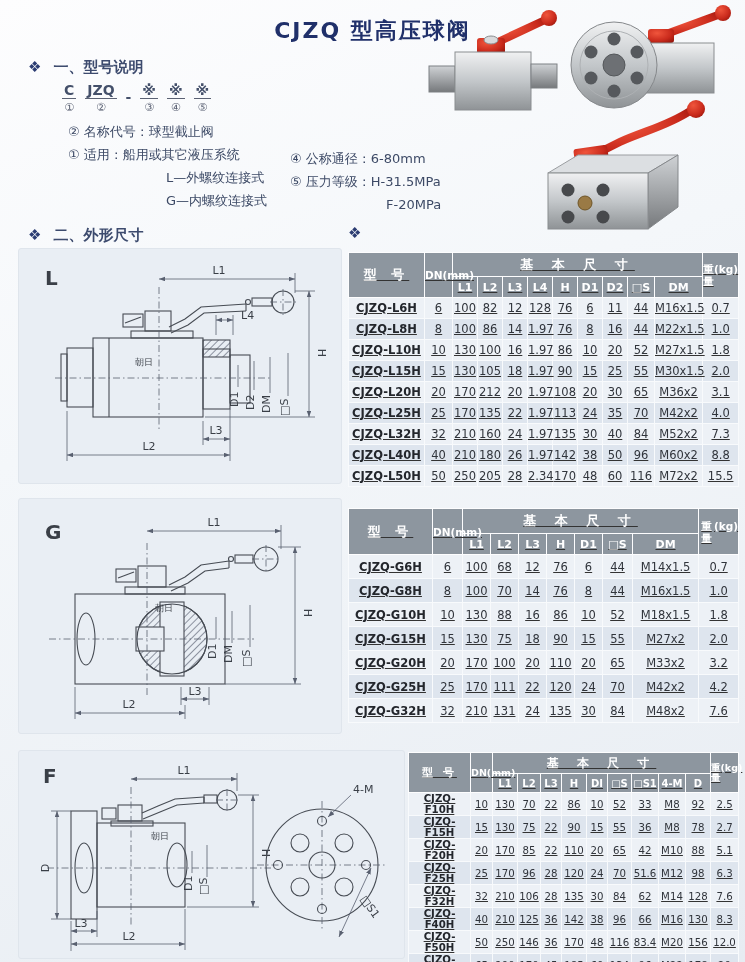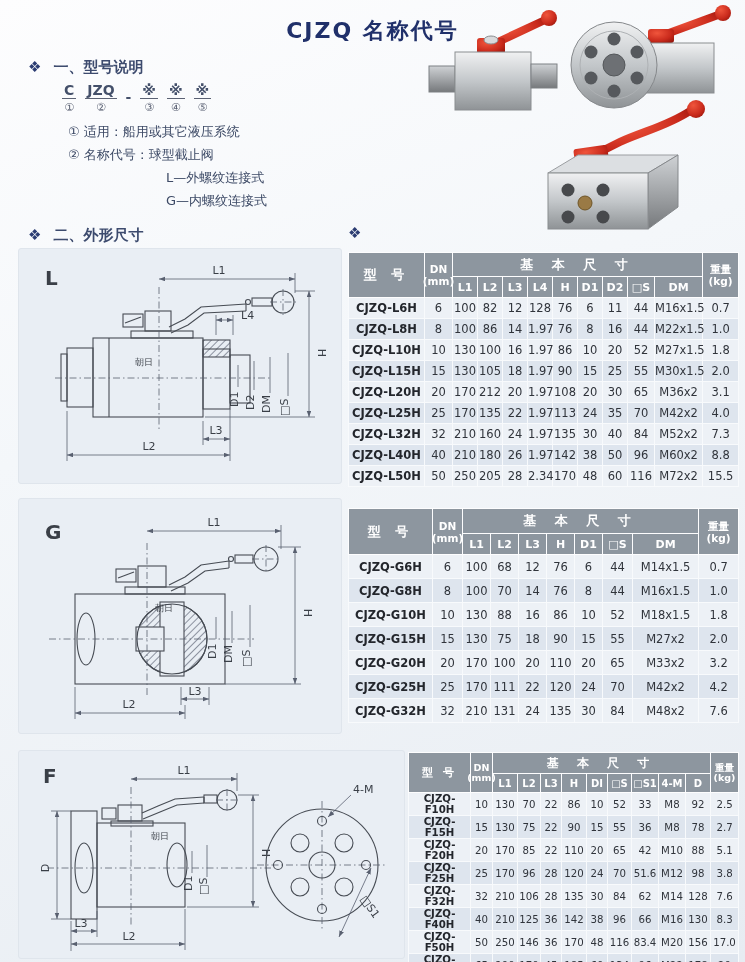--- a/index.html
+++ b/index.html
@@ -36,48 +36,48 @@
   .panel-f{left:18px;top:750px;width:385px;height:207px;}
   .draw{width:100%;height:100%;display:block;}
   .draw text{font-family:"DejaVu Sans","Liberation Sans",sans-serif;fill:#3a3f47;}
   .ltr{font-size:20px;font-weight:bold;}
   .dimt{font-size:11px;} .mark{font-size:9px;fill:#555;}
   .o{fill:none;stroke:#474c54;stroke-width:1.1;}
   .thin{fill:none;stroke:#596070;stroke-width:0.8;}
   .cl{fill:none;stroke:#596070;stroke-width:0.8;stroke-dasharray:7 3 1.5 3;}
   .hfill{stroke:#474c54;stroke-width:1.1;}
   
-  .tbl{position:absolute;border-collapse:collapse;table-layout:fixed;}
+  .tbl{position:absolute;border-collapse:collapse;table-layout:fixed;text-decoration:underline;}
   .tbl th{background:#8d969f;color:#fff;border:1px solid #fdfdfe;padding:0;font-weight:bold;}
   .tbl td{border:1px solid #f8fafc;text-align:center;padding:0;color:#30343b;}
   .tbl tbody tr:nth-child(odd) td{background:#edf1f6;}
   .tbl tbody tr:nth-child(even) td{background:#dee5ee;}
   .tbl .model-td{font-weight:bold;color:#23262c;}
   .mh{font-size:13px;letter-spacing:5px;}
   .bh{font-size:13px;letter-spacing:7px;}
-  .stack{display:flex;flex-direction:column;align-items:center;line-height:12px;font-size:10.5px;}
+  .stack{display:flex;flex-direction:row;align-items:flex-start;line-height:12px;font-size:10.5px;}
   .dim-th{font-size:11px;height:20px;}
   .tbl-l{left:348px;top:252px;width:390px;font-size:11.5px;}
   .tbl-l thead tr:first-child th{height:23px;}
   .tbl-l tbody td{height:20px;}
   .tbl-g{left:348px;top:508px;width:390px;font-size:11.5px;}
   .tbl-g thead tr:first-child th{height:24px;}
   .tbl-g tbody td{height:23px;}
   .tbl-f{left:408px;top:752px;width:330px;font-size:10.2px;}
   .tbl-f thead tr:first-child th{height:20px;}
   .tbl-f .dim-th{font-size:10px;height:18px;}
   .tbl-f tbody td{height:18px;}
   .tbl-f .stack{font-size:9.5px;line-height:10px;}
 </style>
 </head>
 <body>
 
 <div class="page">
 
-  <h1 class="title">CJZQ 名称代号</h1>
+  <h1 class="title">CJZQ 型高压球阀</h1>
 
   <svg class="photo p1" width="142" height="108" viewBox="0 0 142 108">
     <defs>
       <linearGradient id="met1" x1="0" y1="0" x2="0" y2="1">
         <stop offset="0" stop-color="#f0f1f2"></stop>
           <stop offset=".5" stop-color="#c3c7ca"></stop>
           <stop offset="1" stop-color="#8f9396"></stop>
       </linearGradient>
       <linearGradient id="metd" x1="0" y1="0" x2="0" y2="1">
         <stop offset="0" stop-color="#cfd2d5"></stop>
@@ -175,27 +175,36 @@
       <span class="code-num">④</span>
     </span>
     <span class="code-part">
       <span class="code-top">※</span>
       <span class="code-num">⑤</span>
     </span>
   </div>
 
   <div class="note notes-left">
     <span class="ln">
-      <span>①</span> <span>适用：船用或其它液压系统</span>
+      <span>②</span> <span>名称代号：球型截止阀</span>
     </span>
     <span class="ln">
-      <span>②</span> <span>名称代号：球型截止阀</span>
+      <span>①</span> <span>适用：船用或其它液压系统</span>
     </span>
     <span class="ln ind1">L—外螺纹连接式</span>
     <span class="ln ind1">G—内螺纹连接式</span>
+  </div>
+  <div class="note notes-right">
+    <span class="ln">
+      <span>④</span> <span>公称通径：6-80mm</span>
+    </span>
+    <span class="ln">
+      <span>⑤</span> <span>压力等级：H-31.5MPa</span>
+    </span>
+    <span class="ln ind2">F-20MPa</span>
   </div>
 
   <div class="panel panel-l">
     <svg class="draw" viewBox="0 0 322 234">
       <defs>
         <marker id="aL" markerWidth="9" markerHeight="8" refX="8" refY="3" orient="auto-start-reverse">
           <path d="M0,0L8,3L0,6z" fill="#596070"></path>
         </marker>
         <pattern id="hL" width="5" height="5" patternTransform="rotate(45)" patternUnits="userSpaceOnUse">
           <line x1="0" y1="0" x2="0" y2="5" stroke="#596070" stroke-width="1.3"></line>
@@ -786,21 +795,21 @@
           <td>25</td>
           <td>170</td>
           <td>96</td>
           <td>28</td>
           <td>120</td>
           <td>24</td>
           <td>70</td>
           <td>51.6</td>
           <td>M12</td>
           <td>98</td>
-          <td>3.8</td>
+          <td>6.3</td>
         </tr>
         <tr>
           <td class="model-td">CJZQ-F32H</td>
           <td>32</td>
           <td>210</td>
           <td>106</td>
           <td>28</td>
           <td>135</td>
           <td>30</td>
           <td>84</td>
@@ -828,21 +837,21 @@
           <td>50</td>
           <td>250</td>
           <td>146</td>
           <td>36</td>
           <td>170</td>
           <td>48</td>
           <td>116</td>
           <td>83.4</td>
           <td>M20</td>
           <td>156</td>
-          <td>17.0</td>
+          <td>12.0</td>
         </tr>
         <tr>
           <td class="model-td">CJZQ-F65H</td>
           <td>65</td>
           <td>290</td>
           <td>170</td>
           <td>45</td>
           <td>185</td>
           <td>60</td>
           <td>134</td>

